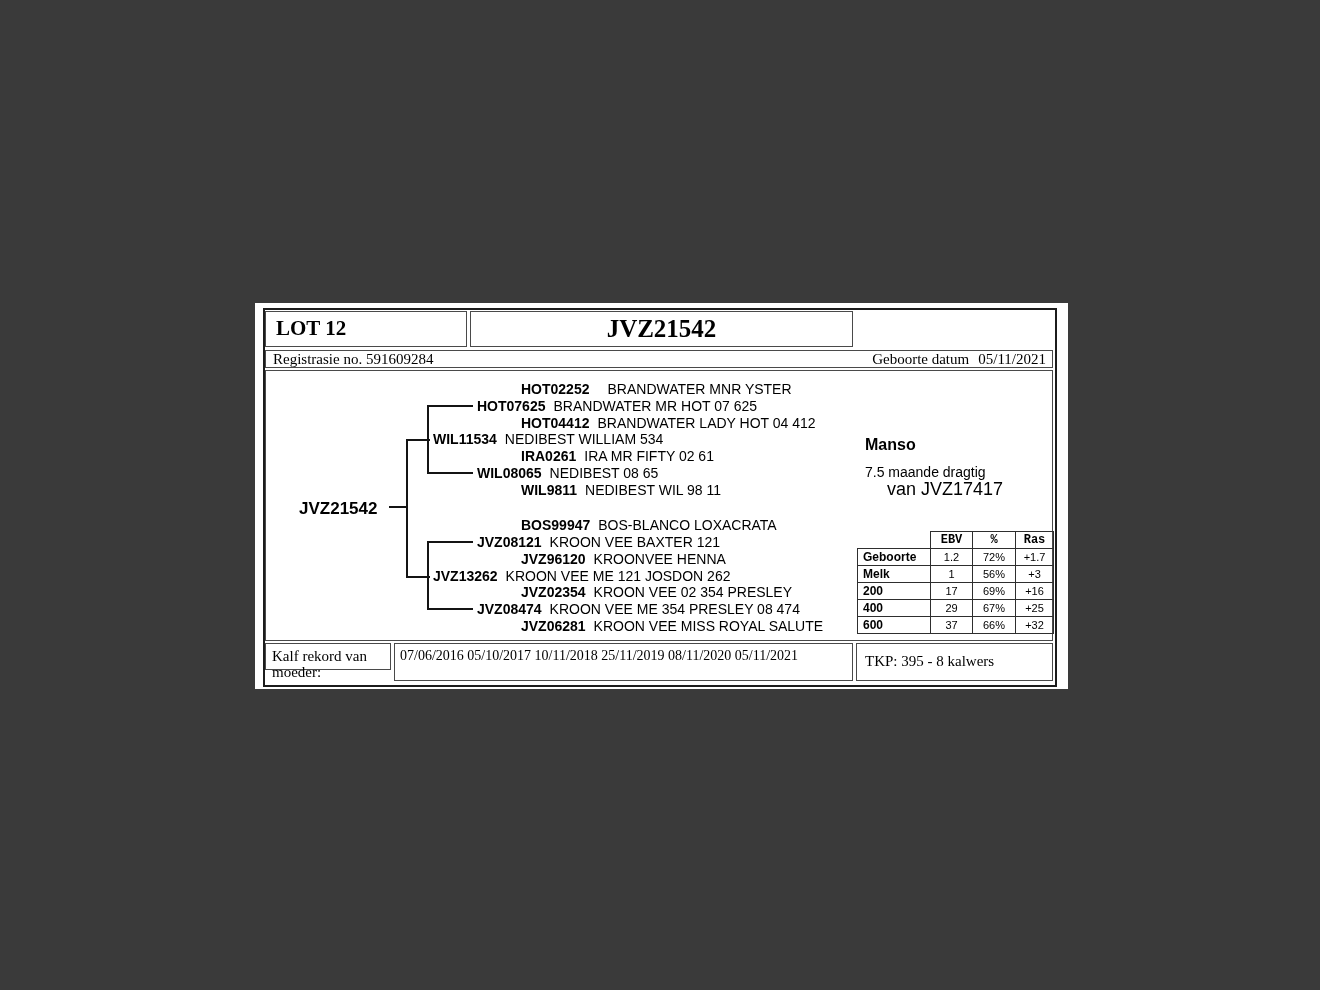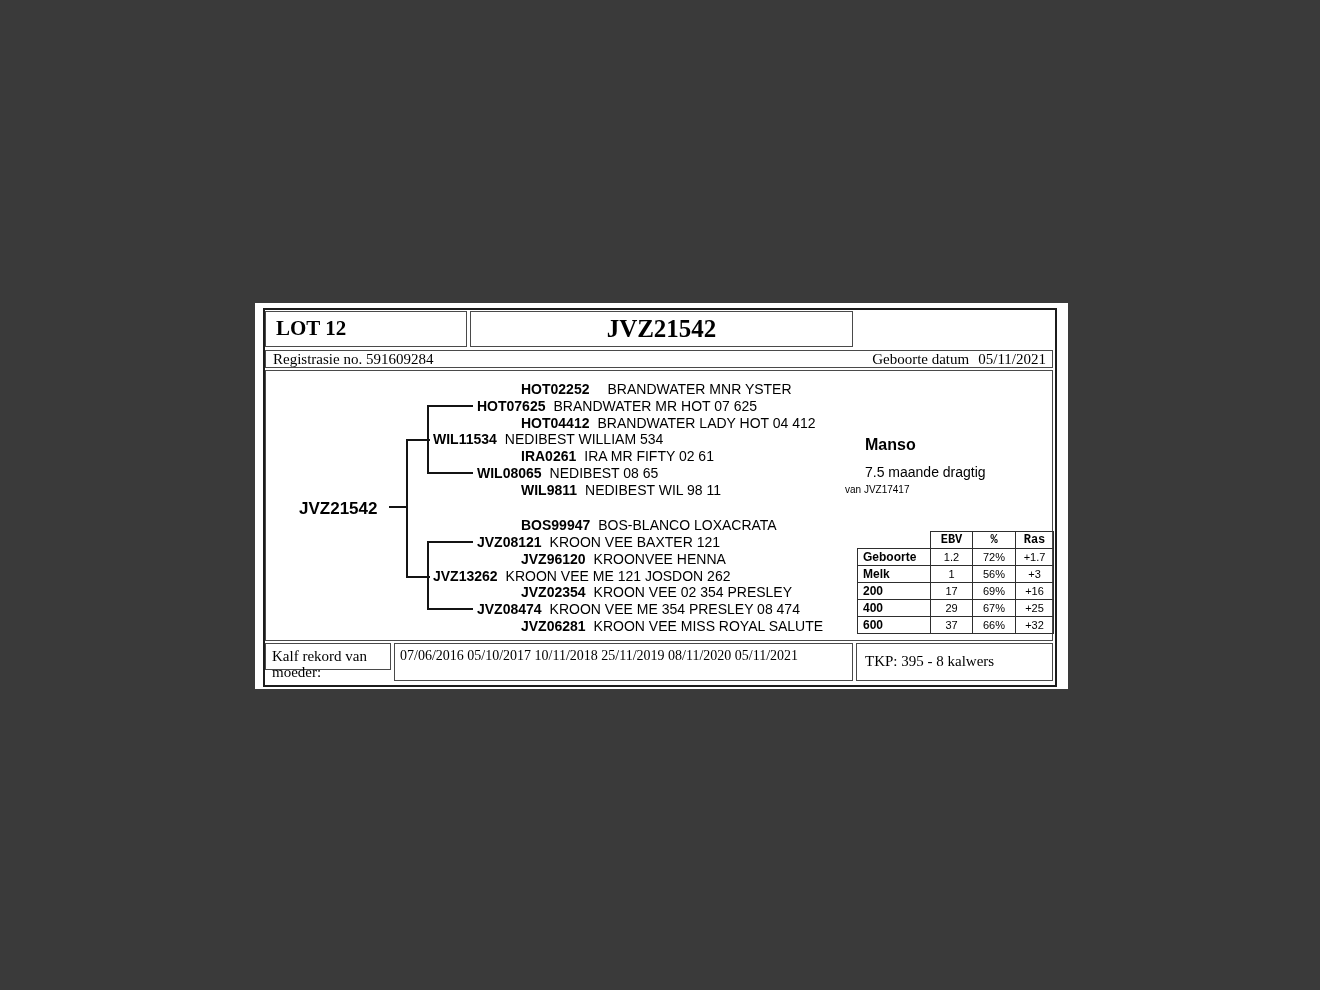--- a/index.html
+++ b/index.html
@@ -55,21 +55,21 @@
 
   .subject-label {
     position:absolute; left:44px; top:196px;
     font-size:17px; font-weight:bold; line-height:20px;
   }
 
   .tline { position:absolute; background:#141414; }
 
   .manso  { position:absolute; left:610px; top:133px; font-size:16px; font-weight:bold; line-height:18px; }
   .preg1  { position:absolute; left:610px; top:161px; font-size:14px; line-height:17px; }
-  .preg2  { position:absolute; left:590px; top:178px; font-size:10px; line-height:17px;text-align:center; }
+  .preg2  { position:absolute; left:632px; top:178px; font-size:18px; line-height:17px;text-align:center; }
 
   
   table.ebv {
     position:absolute; left:602px; top:228px;
     border-collapse:collapse; table-layout:fixed;
     width:196px;
   }
   table.ebv td {
     border:1.5px solid #2e2e2e;
     height:17px; padding:0;

